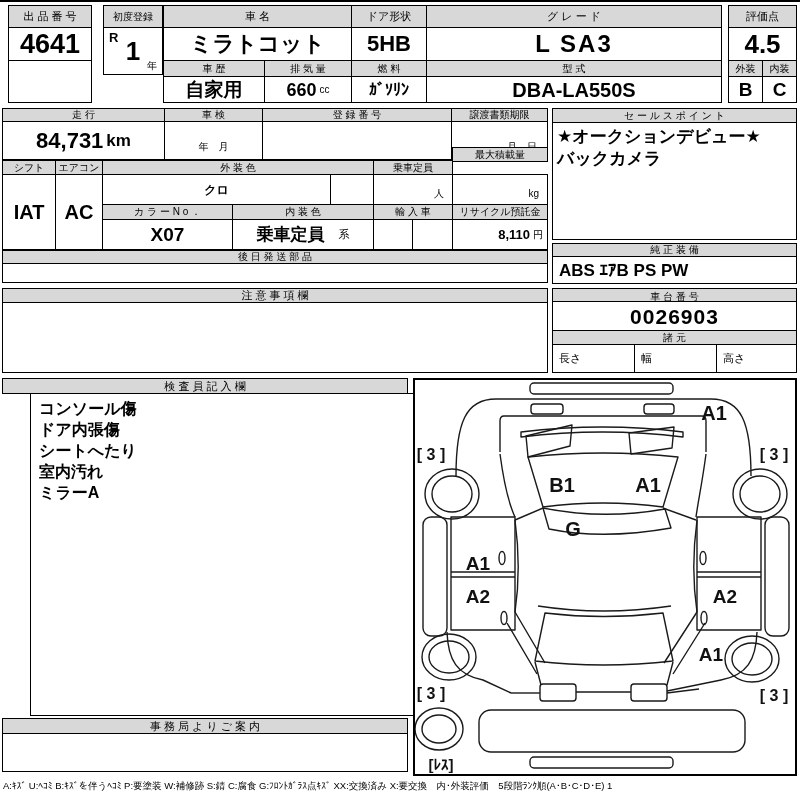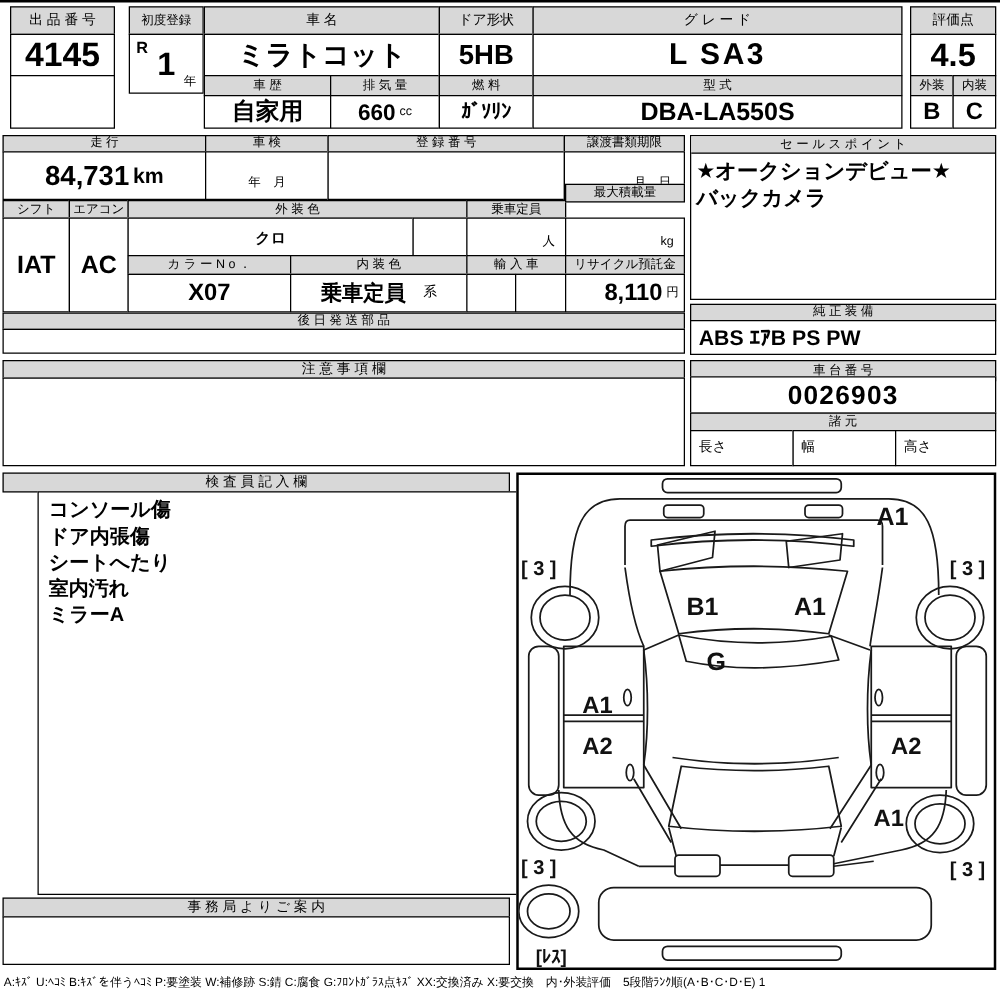--- a/index.html
+++ b/index.html
@@ -24,21 +24,21 @@
   .regY{font-size:26px;font-weight:bold;}
   .regU{position:absolute;right:5px;bottom:3px;font-size:10px;font-weight:normal;}
 </style>
 </head>
 <body>
 
 <div id="sheet">
   <div class="topline"></div>
 
   <div class="cell hd" style="left:8px;top:5px;width:84px;height:23px">出 品 番 号</div>
-  <div class="cell vl" style="left:8px;top:27px;width:84px;height:34px;font-size:27px">4145</div>
+  <div class="cell vl" style="left:8px;top:27px;width:84px;height:34px;font-size:27px">4641</div>
   <div class="cell" style="left:8px;top:60px;width:84px;height:43px"></div>
 
   <div class="cell hd small" style="left:103px;top:5px;width:60px;height:23px">初度登録</div>
   <div class="cell regcell" style="left:103px;top:27px;width:60px;height:48px">
     <span class="regR">R</span>
     <span class="regY">1</span>
     <span class="regU">年</span>
   </div>
   <div class="cell regcell" style="left:103px;top:74px;width:60px;height:29px">
     <span style="font-size:20px;font-weight:bold">6</span>
@@ -111,21 +111,21 @@
   <div class="cell hd small" style="left:452px;top:204px;width:96px;height:16px">リサイクル預託金</div>
 
   <div class="cell vl" style="left:102px;top:219px;width:131px;height:31px;font-size:19px">X07</div>
   <div class="cell" style="left:232px;top:219px;width:142px;height:31px">
     <span style="font-weight:bold;font-size:17px">乗車定員</span>
     <span style="font-size:11px;margin-left:14px">系</span>
   </div>
   <div class="cell" style="left:373px;top:219px;width:40px;height:31px"></div>
   <div class="cell" style="left:412px;top:219px;width:41px;height:31px"></div>
   <div class="cell right" style="left:452px;top:219px;width:96px;height:31px;padding-right:4px">
-    <span style="font-weight:bold;font-size:19px">8,110</span>
+    <span style="font-weight:bold;font-size:13px">8,110</span>
     <span class="unit">円</span>
   </div>
 
   <div class="cell hd small" style="left:2px;top:250px;width:546px;height:14px">後 日 発 送 部 品</div>
   <div class="cell" style="left:2px;top:263px;width:546px;height:20px"></div>
 
   <div class="cell hd" style="left:2px;top:288px;width:546px;height:15px">注 意 事 項 欄</div>
   <div class="cell" style="left:2px;top:302px;width:546px;height:71px"></div>
 
   <div class="cell hd small" style="left:552px;top:243px;width:245px;height:14px">純 正 装 備</div>

